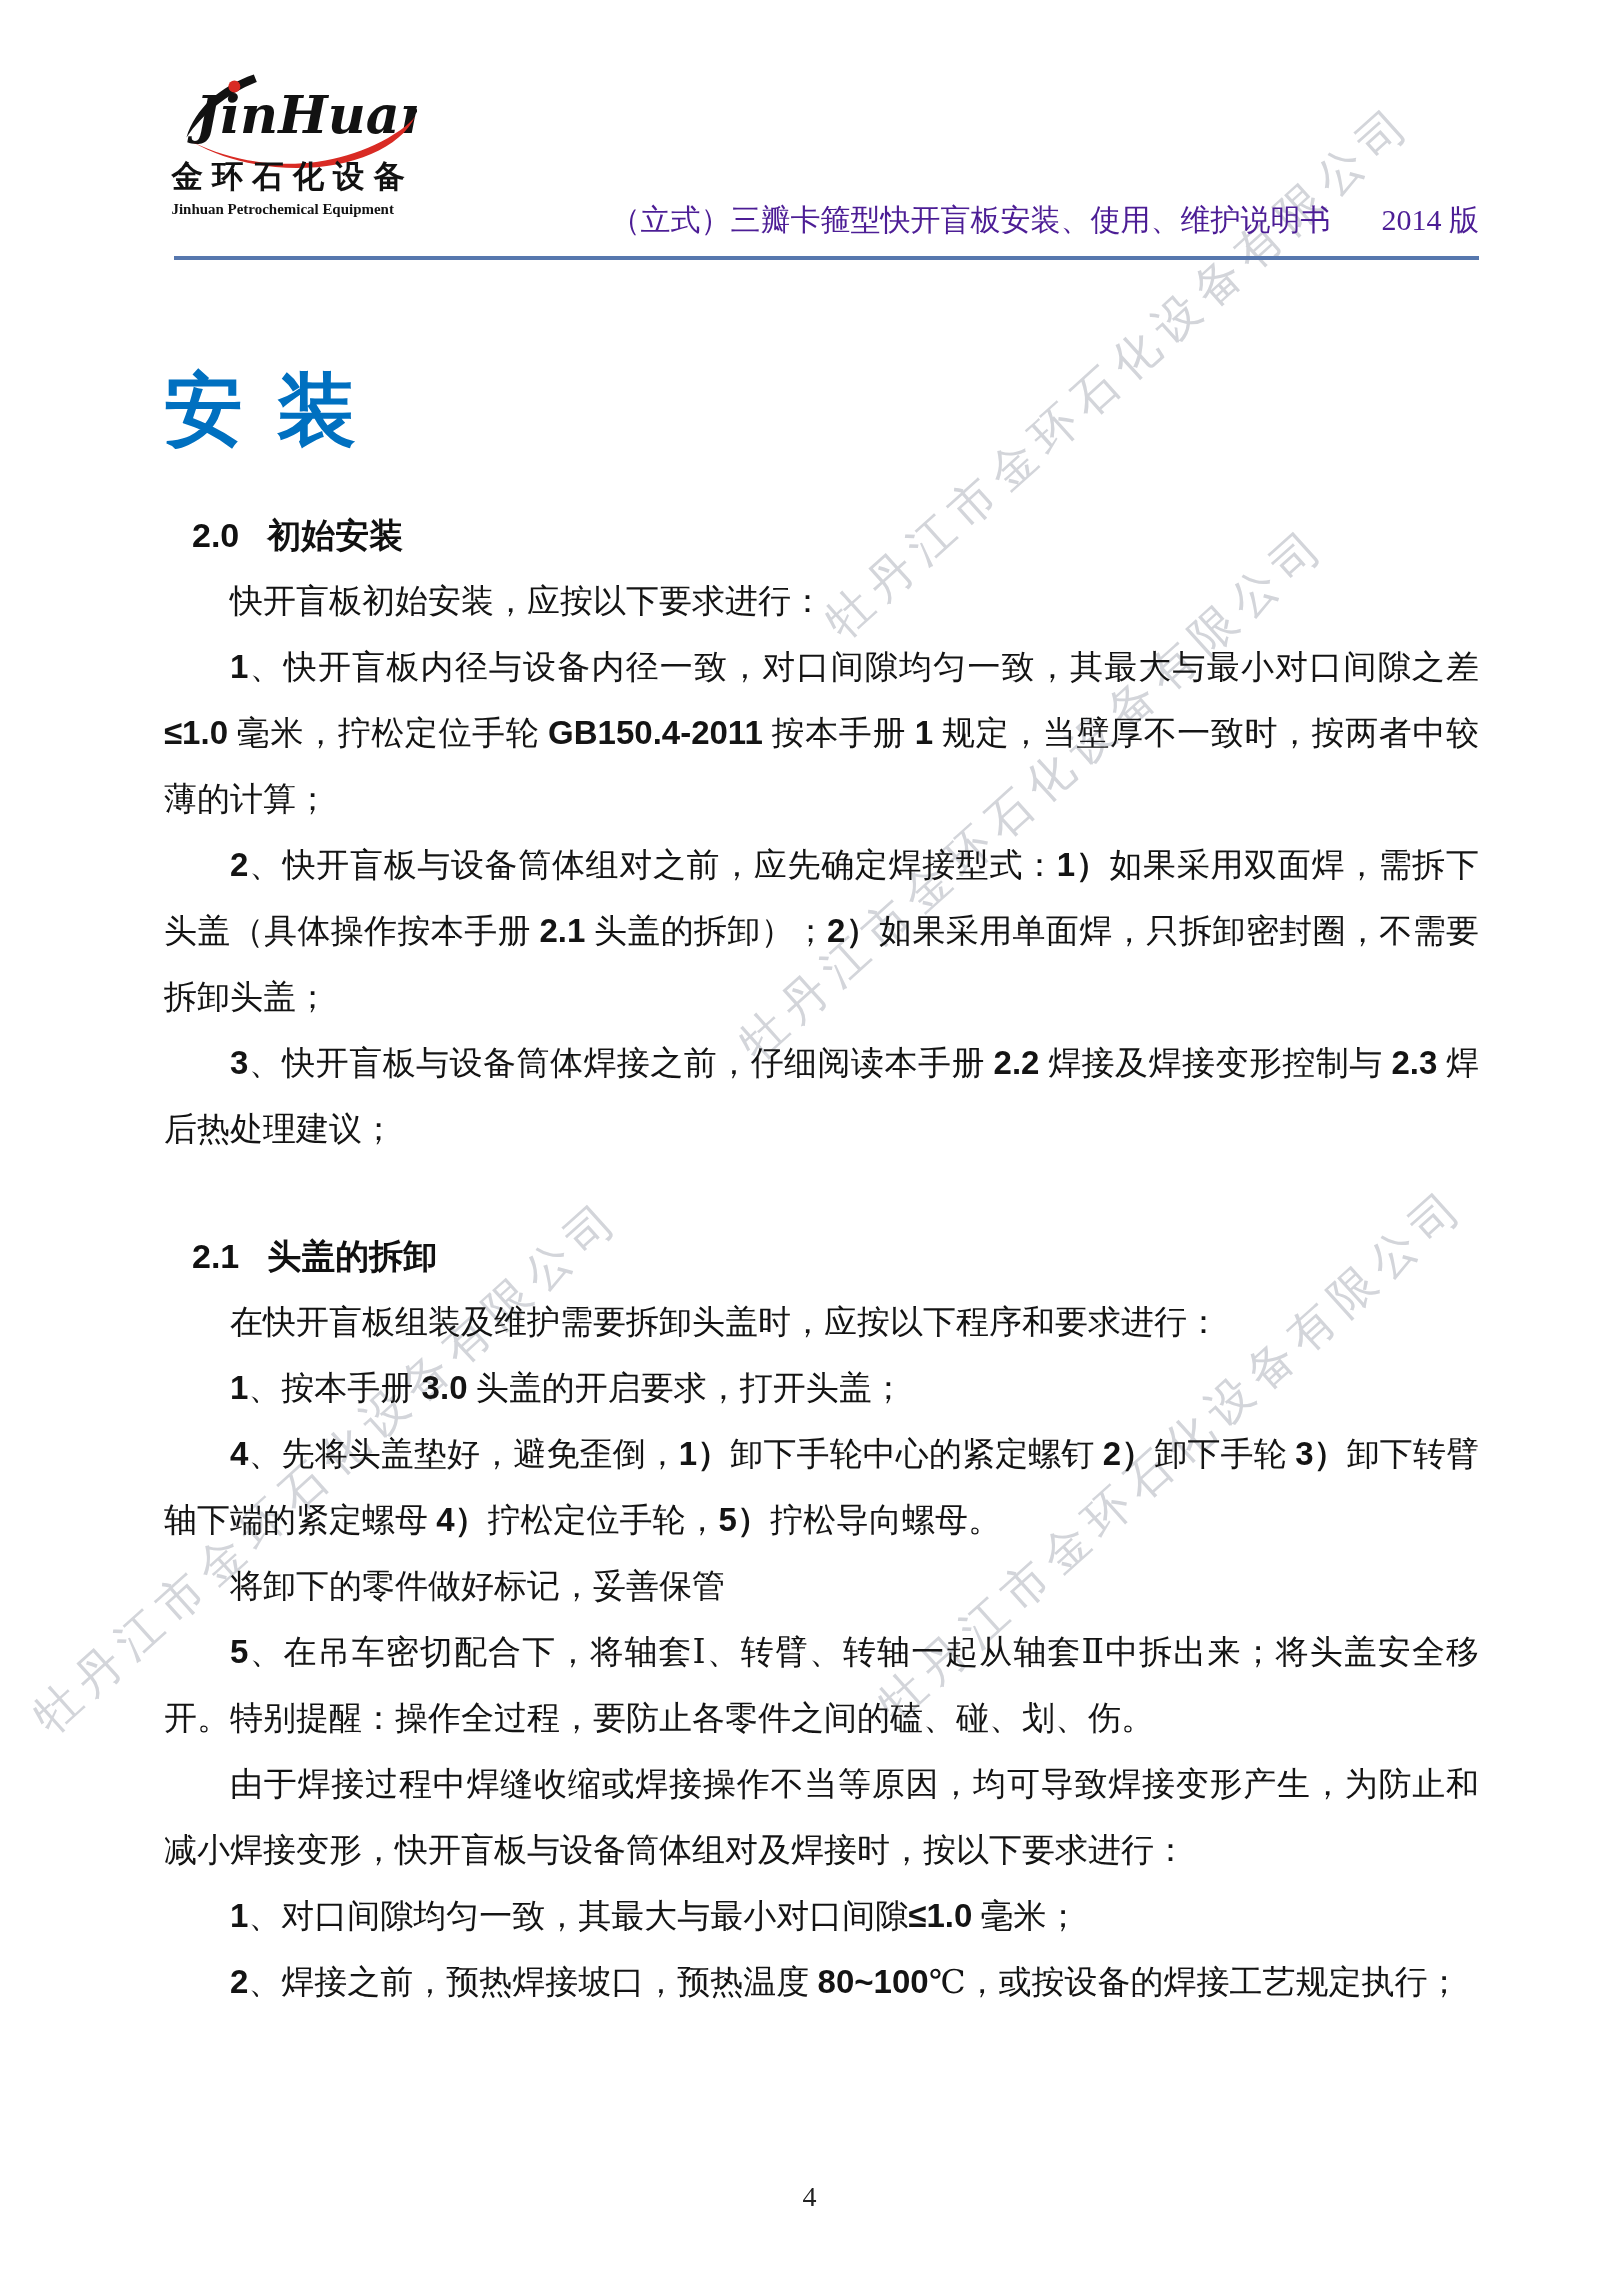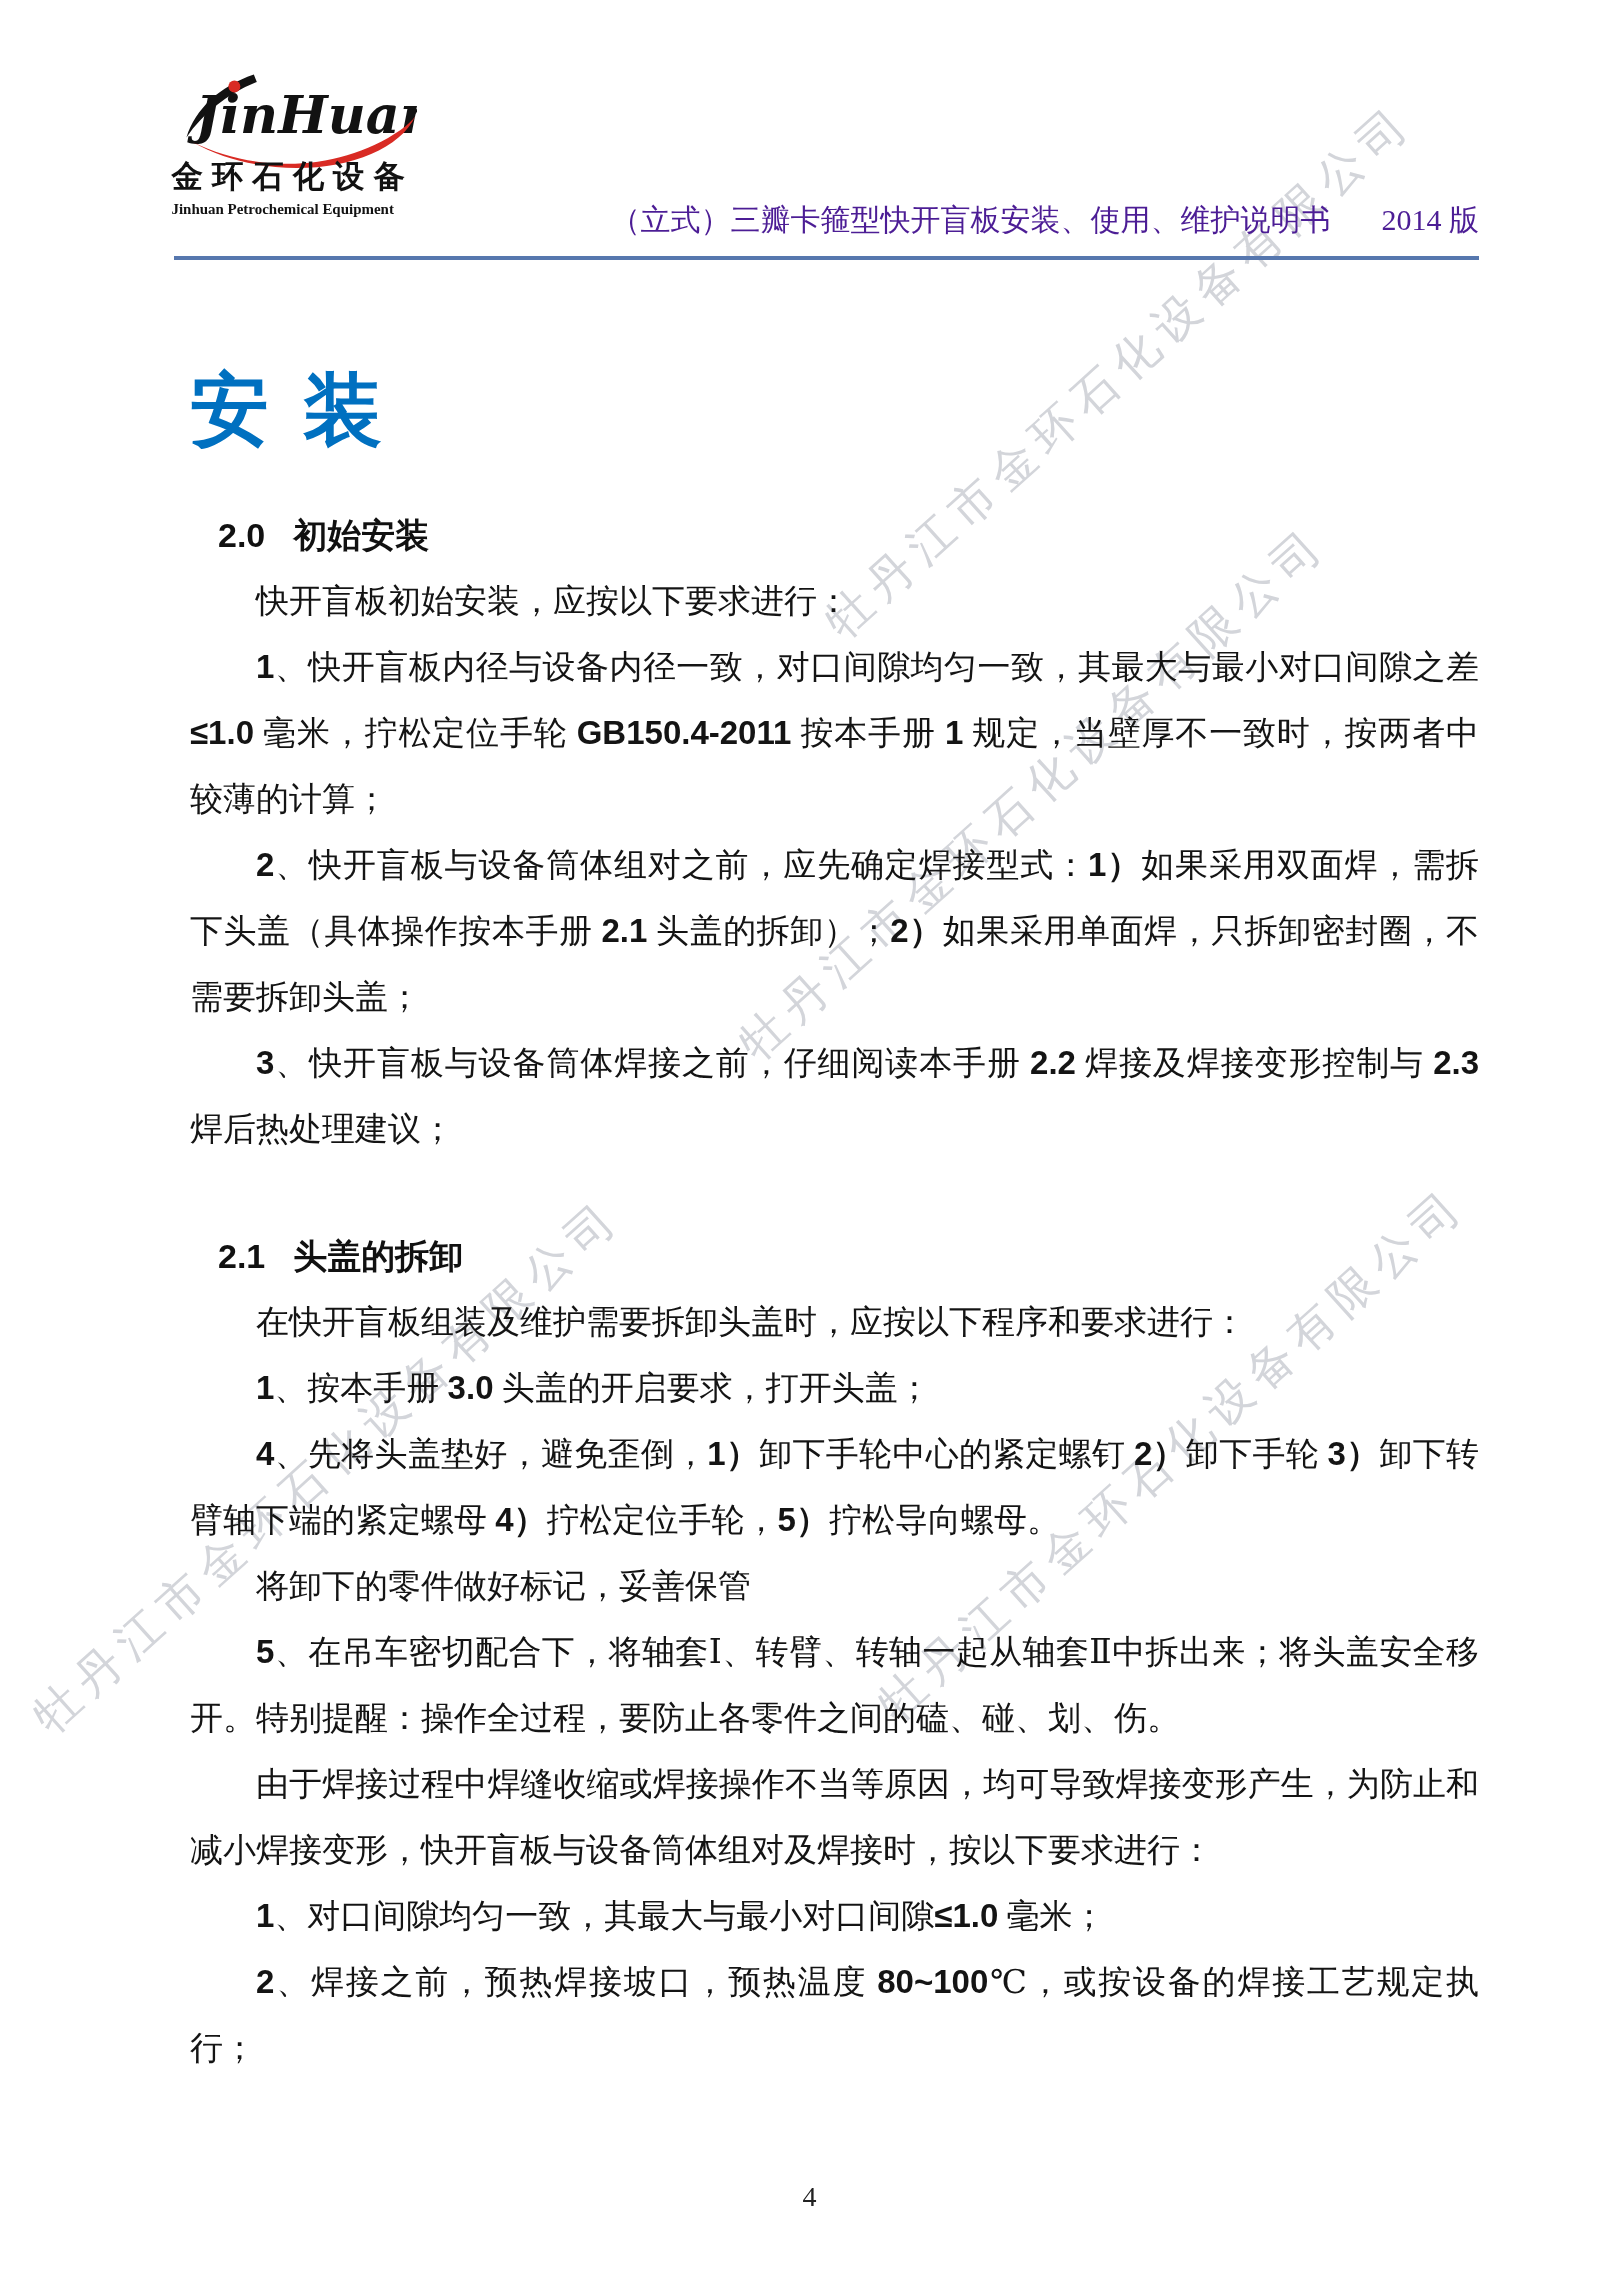--- a/index.html
+++ b/index.html
@@ -29,21 +29,21 @@
     position:absolute; left:418px; right:140px; top:200px; z-index:2;
     display:flex; justify-content:flex-end; align-items:baseline; gap:51px;
     font-size:30px; color:#4c1d95; white-space:nowrap;
   }
   .header-rule {
     position:absolute; left:174px; right:140px; top:256px; height:3.7px; z-index:2;
   }
 
   
   .content {
-    position:absolute; left:190px; right:140px; top:365px; z-index:1;
+    position:absolute; left:164px; right:140px; top:365px; z-index:1;
   }
   h1.page-title {
     margin:0; font-family:"Liberation Sans","DejaVu Sans",sans-serif;
     font-weight:700; font-size:79px; line-height:1.15; letter-spacing:6px;
   }
   h2.sec {
     margin:0; font-family:"Liberation Sans","DejaVu Sans",sans-serif;
     font-weight:700; font-size:34px; line-height:66px; color:#111;
   }
   h2.sec .sec-num { margin-right:28px;margin-left:28px; }

